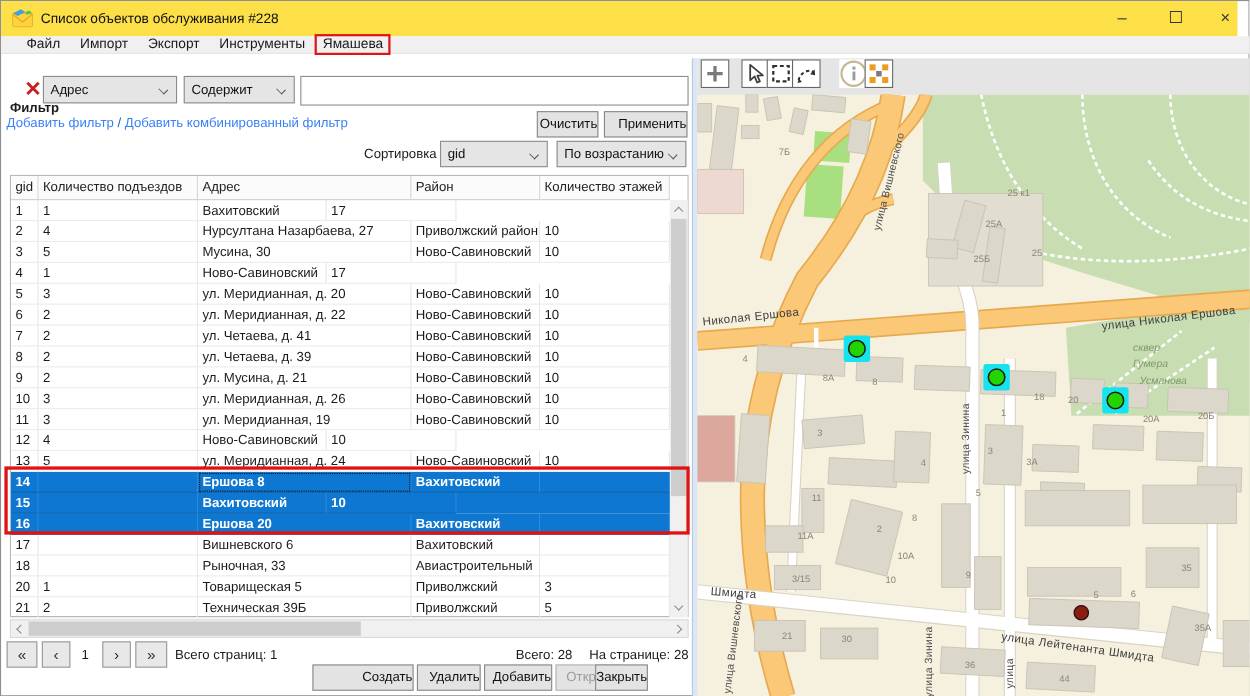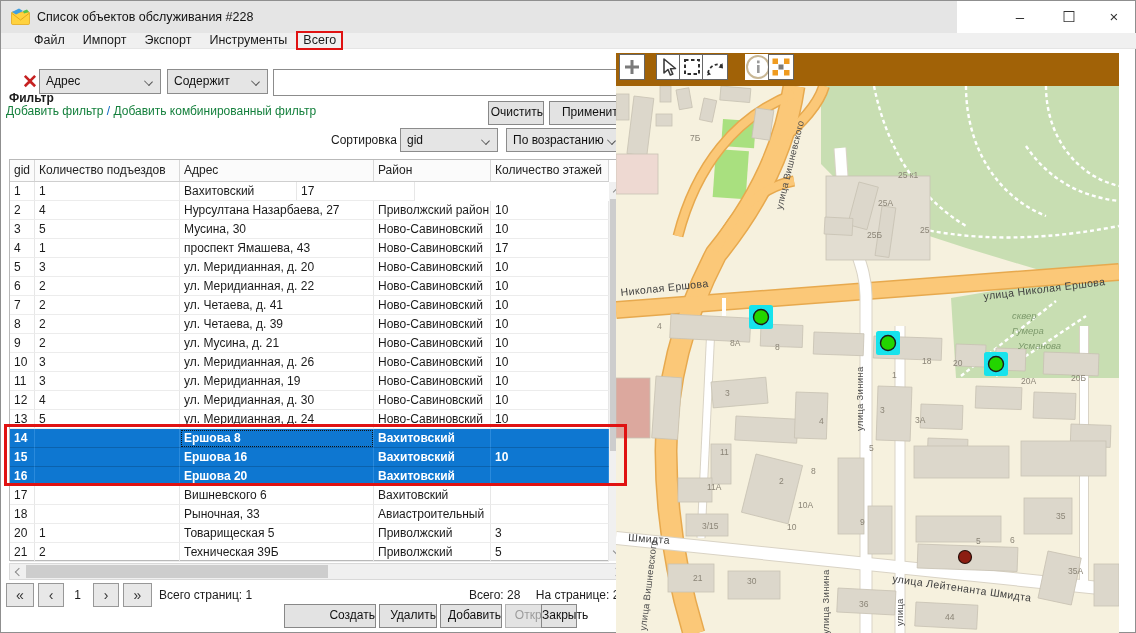--- a/index.html
+++ b/index.html
@@ -1,41 +1,41 @@
 <!DOCTYPE html>
 <html><head>
 <meta charset="utf-8">
 <style>
   * { margin:0; padding:0; box-sizing:border-box; }
   html,body { width:1136px; height:633px; }
   body { font-family:"Liberation Sans", sans-serif; font-size:12px; color:#1b1b1b; background:#fff; position:relative; overflow:hidden; }
   #win { position:absolute; inset:0; border:1px solid #8f8f8f; background:#fff; }
 
   
-  #titlebar { position:absolute; left:0; top:0; width:956px; height:32px; background:#e5e5e5; }
+  #titlebar { position:absolute; left:0; top:0; width:1124px; height:32px; background:#fde047; }
   #app-icon { position:absolute; left:10px; top:7px; }
   #window-title { position:absolute; left:36px; top:9px; font-size:12.5px; color:#111; }
   .wctl { position:absolute; top:0; width:42px; height:31px; text-align:center; line-height:31px; font-size:15px; color:#333; }
   #btn-min { left:998px; } #btn-max { left:1047px; } #btn-close { left:1092px; }
 
   
-  #menubar { position:absolute; left:0; top:32px; width:1136px; height:16px; background:#f0f0f0; display:flex; align-items:center; padding-left:24px; border-bottom:1px solid #e5e5e5; }
+  #menubar { position:absolute; left:0; top:32px; width:1136px; height:16px; background:#f0f0f0; display:flex; align-items:center; padding-left:14px; border-bottom:1px solid #e5e5e5; }
   .menu-item { padding:0 9px; height:20px; line-height:19px; font-size:12.5px; color:#1a1a1a; }
   .menu-item.redbox { border:2px solid #e01212; padding:0 5px; line-height:15px; height:19px; }
 
   
   #filter-label { position:absolute; left:8px; top:54px; font-weight:bold;margin-top:36px; }
   #filter-x { position:absolute; left:18px; top:70px; width:22px; height:22px; color:#c62121; font-size:19px; font-weight:bold; line-height:22px; text-align:center; }
   .combo { position:absolute; background:#e5e5e5; border:1px solid #8c8c8c; padding-left:6px; line-height:22px; color:#111; }
   .combo .chev, .chev { position:absolute; right:8px; top:8px; width:7px; height:7px; border-right:1.6px solid #555; border-bottom:1.6px solid #555; transform:rotate(45deg) scale(1,0.8); }
   #combo-field { left:38px; top:68px; width:122px; height:25px; }
   #combo-op { left:166px; top:68px; width:101px; height:25px; }
   #filter-input { position:absolute; left:272px; top:68px; width:353px; height:27px; border:1px solid #8c8c8c; background:#fff; padding:0 5px; font:12px "Liberation Sans",sans-serif; }
   #links-row { position:absolute; left:5px; top:103px; color:#0a66c2; }
-  #links-row a { color:#15803d; text-decoration:none; }
+  #links-row a { color:#3b82f6; text-decoration:none; }
   .wbtn { position:absolute; background:#e3e3e3; border:1px solid #888; text-align:right; line-height:21px; font-size:12px; color:#111; }
   #btn-clear { left:487px; top:100px; width:56px; height:24px; }
   #btn-apply { left:548px; top:100px; width:76px; height:24px; }
   #sort-label { position:absolute; left:330px; top:132px; }
   #combo-sort-field { left:399px; top:127px; width:98px; height:24px; }
   #combo-sort-dir { left:505px; top:127px; width:118px; height:24px; }
   #combo-sort-field .chev, #combo-sort-dir .chev { top:8px; }
 
   
   #table { position:absolute; left:8px; top:158px; width:617px; height:402px; border:1px solid #b9b9b9; background:#fff; }
@@ -68,25 +68,25 @@
   #pg-first { left:5px; width:28px; } #pg-prev { left:37px; width:26px; }
   #pg-num { position:absolute; left:63px; top:587px; width:27px; text-align:center; }
   #pg-next { left:92px; width:26px; } #pg-last { left:122px; width:29px; }
   #pages-total { position:absolute; left:158px; top:587px; }
   #status-right { position:absolute; left:380px; top:587px; width:245px; text-align:right; }
   #status-right span { margin-left:12px; }
   #btn-create { left:283px; top:603px; width:92px; height:24px; }
   #btn-del { left:378px; top:603px; width:58px; height:24px; }
   #btn-add { left:439px; top:603px; width:62px; height:24px; }
   #btn-open { left:504px; top:603px; width:58px; height:24px; color:#9c9c9c; border-color:#b4b4b4; }
-  #btn-close2 { left:540px; top:603px; width:36px; height:24px; }
+  #btn-close2 { left:540px; top:603px; width:48px; height:24px; }
 
   
   #splitter { position:absolute; left:628px; top:52px; width:5px; height:581px; background:#dde6f4; border-left:1px solid #b9c8e2; }
-  #map-panel { position:absolute; left:615px; top:52px; width:503px; height:581px; background:#a16207; }
+  #map-panel { position:absolute; left:633px; top:52px; width:503px; height:581px; background:#e5e5e5; }
   .tool { position:absolute; top:1px; width:26px; height:26px; background:#fff; border:1px solid #666; }
   .tool.noborder { border:none; }
   #tool-add{left:3px;} #tool-cursor{left:40px;} #tool-rect{left:63px;} #tool-lasso{left:86px;} #tool-info{left:129px;} #tool-extent{left:152px;}
   #map { position:absolute; left:0; top:33px; width:503px; height:548px; }
   .mlbl-num { font-size:8.5px; fill:#8b8577; }
   .mlbl-street { font-size:9.5px; fill:#4c4c4c; letter-spacing:.3px; }
   .mlbl-big { font-size:10.5px; fill:#3e3e3e; letter-spacing:.4px; }
   .mlbl-park { font-size:9.5px; fill:#7d9a6c; font-style:italic; }
 </style>
 </head>
@@ -105,21 +105,21 @@
     <div class="wctl" id="btn-min">–</div>
     <div class="wctl" id="btn-max">☐</div>
     <div class="wctl" id="btn-close">×</div>
   </div>
 
   <div id="menubar">
     <span class="menu-item">Файл</span>
     <span class="menu-item">Импорт</span>
     <span class="menu-item">Экспорт</span>
     <span class="menu-item">Инструменты</span>
-    <span class="menu-item redbox">Всего</span>
+    <span class="menu-item redbox">Ямашева</span>
   </div>
 
   <div id="filter-label">Фильтр</div>
   <div id="filter-x">✕</div>
   <div class="combo" id="combo-field">
     <span>Адрес</span><i class="chev"></i>
   </div>
   <div class="combo" id="combo-op">
     <span>Содержит</span><i class="chev"></i>
   </div>
@@ -162,21 +162,20 @@
         <div class="trow">
           <div class="cell c0">3</div>
           <div class="cell c1">5</div>
           <div class="cell c2">Мусина, 30</div>
           <div class="cell c3">Ново-Савиновский</div>
           <div class="cell c4">10</div>
         </div>
         <div class="trow">
           <div class="cell c0">4</div>
           <div class="cell c1">1</div>
-          <div class="cell c2">проспект Ямашева, 43</div>
           <div class="cell c3">Ново-Савиновский</div>
           <div class="cell c4">17</div>
         </div>
         <div class="trow">
           <div class="cell c0">5</div>
           <div class="cell c1">3</div>
           <div class="cell c2">ул. Меридианная, д. 20</div>
           <div class="cell c3">Ново-Савиновский</div>
           <div class="cell c4">10</div>
         </div>
@@ -218,42 +217,40 @@
         <div class="trow">
           <div class="cell c0">11</div>
           <div class="cell c1">3</div>
           <div class="cell c2">ул. Меридианная, 19</div>
           <div class="cell c3">Ново-Савиновский</div>
           <div class="cell c4">10</div>
         </div>
         <div class="trow">
           <div class="cell c0">12</div>
           <div class="cell c1">4</div>
-          <div class="cell c2">ул. Меридианная, д. 30</div>
           <div class="cell c3">Ново-Савиновский</div>
           <div class="cell c4">10</div>
         </div>
         <div class="trow">
           <div class="cell c0">13</div>
           <div class="cell c1">5</div>
           <div class="cell c2">ул. Меридианная, д. 24</div>
           <div class="cell c3">Ново-Савиновский</div>
           <div class="cell c4">10</div>
         </div>
         <div class="trow sel">
           <div class="cell c0">14</div>
           <div class="cell c1"></div>
           <div class="cell c2 focus">Ершова 8</div>
           <div class="cell c3">Вахитовский</div>
           <div class="cell c4"></div>
         </div>
         <div class="trow sel">
           <div class="cell c0">15</div>
           <div class="cell c1"></div>
-          <div class="cell c2">Ершова 16</div>
           <div class="cell c3">Вахитовский</div>
           <div class="cell c4">10</div>
         </div>
         <div class="trow sel">
           <div class="cell c0">16</div>
           <div class="cell c1"></div>
           <div class="cell c2">Ершова 20</div>
           <div class="cell c3">Вахитовский</div>
           <div class="cell c4"></div>
         </div>

